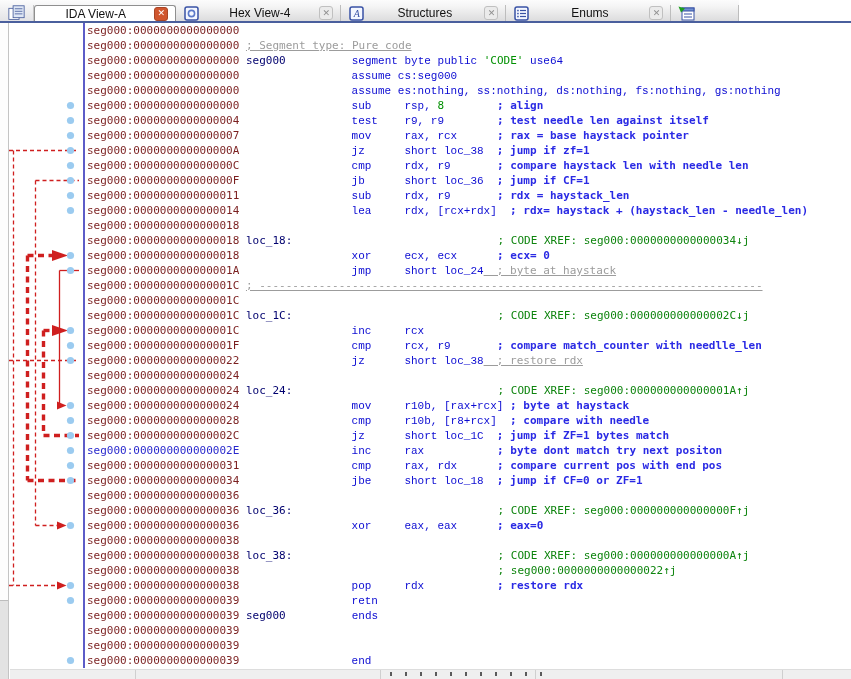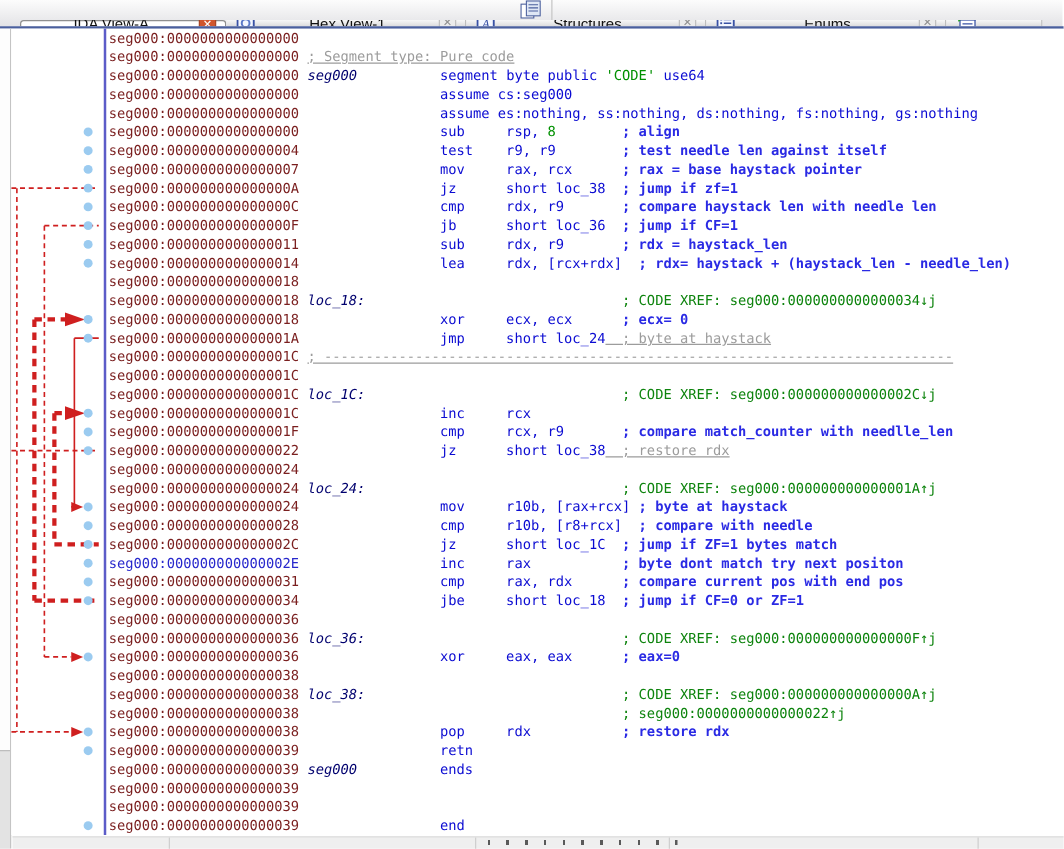--- a/index.html
+++ b/index.html
@@ -1,22 +1,22 @@
 <!DOCTYPE html>
 <html style="--c-addr: #7a1f1f; --c-addrsel: #2828cc; --c-name: #00006e; --c-insn: #0b0bd2; --c-cmt: #2a2ae4; --c-auto: #9c9c9c; --c-xref: #0e840e; --c-str: #009000; --c-tabline: #4a5f9d; --c-listborder: #5c5cc8; --c-closehot: #d0562e;"><head>
 <meta charset="utf-8">
 <style>
   html,body{margin:0;padding:0;}
   body{width:851px;height:679px;overflow:hidden;background:#fff;
        font-family:"Liberation Sans",sans-serif;-webkit-font-smoothing:antialiased;}
   .app{position:relative;width:851px;height:679px;background:#fff;}
 
   
-  .tabbar{position:absolute;top:0;left:0;width:850px;height:21px;
-          background:linear-gradient(#fcfcfc,#e3e3e6);display:flex;align-items:center;flex-direction:column;}
+  .tabbar{position:absolute;top:0;left:0;width:739px;height:21px;
+          background:linear-gradient(#fcfcfc,#e3e3e6);display:flex;align-items:flex-end;}
   .wl-btn{width:33px;display:flex;align-items:center;justify-content:center;
           border-right:1px solid #c6c6c6;cursor:pointer;}
   .tabs{display:flex;flex:1;align-items:stretch;overflow:hidden;}
   .tab{position:relative;display:flex;align-items:center;gap:5px;padding:0 7px;
        border-right:1px solid #bdbdbd;background:linear-gradient(#f7f7f7,#dcdcdd);
        box-sizing:border-box;cursor:pointer;}
   .tab.active{background:#ffffff;border:1px solid #8f8f8f;border-bottom:none;
               border-radius:3px 3px 0 0;}
   .tab .tlabel{flex:1;text-align:center;font-size:12px;color:#111;white-space:nowrap;
                overflow:hidden;}
@@ -37,22 +37,22 @@
   .margin{position:absolute;left:9px;top:0;width:74px;height:645px;background:#fff;}
   .margin svg{position:absolute;left:0;top:0;}
 
   .listing{position:absolute;left:83px;top:0;width:768px;height:645px;overflow:hidden;
            border-left:2px solid var(--c-listborder,#5c5cc8);box-sizing:border-box;
            padding-left:2px;font-family:"DejaVu Sans Mono",monospace;font-size:11px;
            line-height:15px;white-space:pre;cursor:text;}
   .line{height:15px;}
   .seg-addr{color:var(--c-addr,#7a1f1f);}
   .seg-addr_sel{color:var(--c-addrsel,#2828cc);}
-  .seg-name{color:var(--c-name,#00006e);font-style:italic;}
-  .seg-insn{color:var(--c-insn,#0b0bd2);}
+  .seg-name{color:var(--c-name,#00006e);}
+  .seg-insn{color:var(--c-insn,#0b0bd2);font-family:Liberation Mono, monospace;}
   .seg-cmt{color:var(--c-cmt,#2a2ae4);font-weight:bold;}
   .seg-auto{color:var(--c-auto,#9c9c9c);text-decoration:underline;}
   .seg-xref{color:var(--c-xref,#0e840e);}
   .seg-str{color:var(--c-str,#009000);margin-top:30px;}
 
   
   .statusstrip{position:absolute;left:10px;top:669px;width:841px;height:10px;
                background:#efefef;border-top:1px solid #dddddd;}
   .statussep{position:absolute;top:0;width:1px;height:10px;background:#cfcfcf;}
   .statusticks{position:absolute;left:380px;top:2px;width:152px;height:4px;
@@ -82,21 +82,21 @@
             <span>✕</span>
           </span>
         </div>
         <div class="tab" style="width: 192px;">
           <span class="tabicon">
             <svg width="15" height="15" viewBox="0 0 15 15">
               <rect x="1" y="1" width="13" height="13" rx="2" fill="#f4f7ff" stroke="#3952a5" stroke-width="1.5"></rect>
               <circle cx="7.5" cy="7.5" r="3.1" fill="none" stroke="#5b79c9" stroke-width="1.6"></circle>
             </svg>
           </span>
-          <span class="tlabel">Hex View-1</span>
+          <span class="tlabel">Hex View-4</span>
           <span class="closebtn">
             <span>✕</span>
           </span>
         </div>
         <div class="tab" style="width: 192px;">
           <span class="tabicon">
             <svg width="15" height="15" viewBox="0 0 15 15">
               <rect x="1" y="1" width="13" height="13" rx="2" fill="#f4f7ff" stroke="#3952a5" stroke-width="1.5"></rect>
               <text x="7.7" y="11" font-size="10" font-style="italic" text-anchor="middle" fill="#3952a5" font-family="Liberation Serif,serif">A</text>
             </svg>

